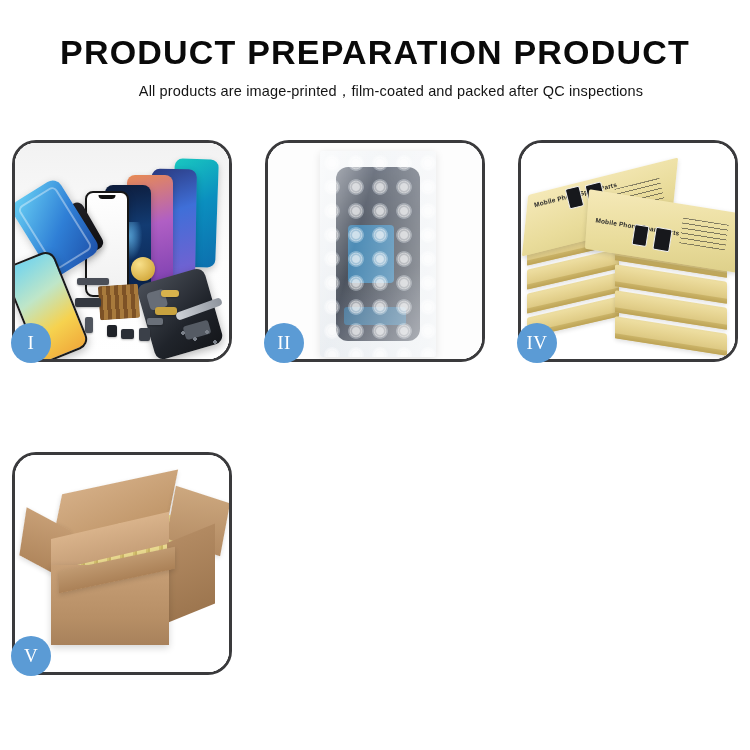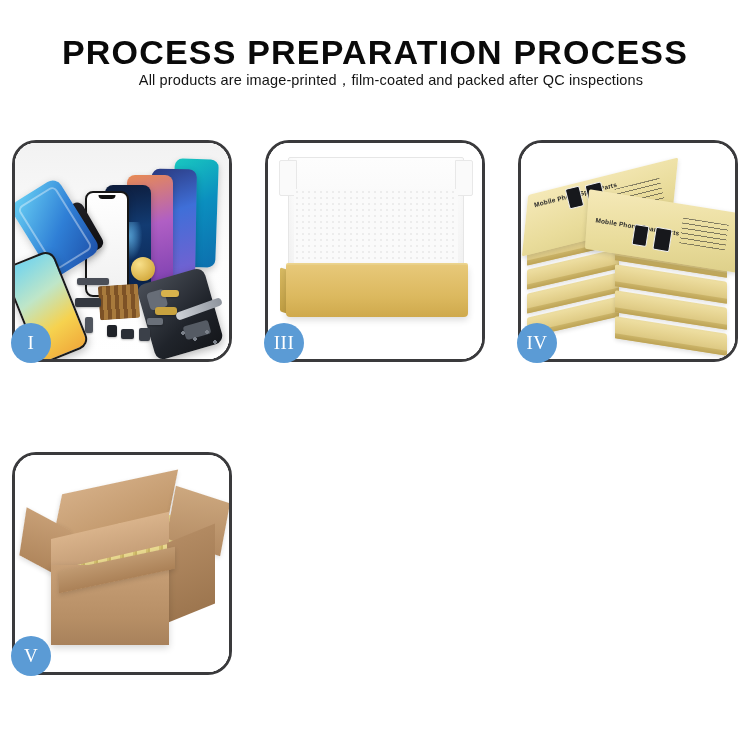--- a/index.html
+++ b/index.html
@@ -23,20 +23,21 @@
   .title {
     font-family: "Liberation Sans", sans-serif;
     font-size: 34px;
     font-weight: 700;
     letter-spacing: 1.2px;
     color: #0a0a0a;
     line-height: 1.1;
     white-space: nowrap;
   }
   .subtitle {
+    margin-top: 11px;
     font-family: "Liberation Sans", sans-serif;
     font-size: 14.5px;
     font-weight: 400;
     color: #141414;
     letter-spacing: 0.15px;
     white-space: nowrap;
     padding-left: 32px;
   }
 
   
@@ -323,21 +324,21 @@
   .sflapline { position:absolute; left:64px; top:92px; width:2px; height:92px; background:rgba(0,0,0,0.13); }
   .stab1 { position:absolute; left:56px; top:108px; width:16px; height:14px; background:rgba(0,0,0,0.07); }
   .stab2 { position:absolute; left:56px; top:162px; width:16px; height:14px; background:rgba(0,0,0,0.07); }
 </style>
 </head>
 <body>
 
 <div class="page">
 
   <div class="header">
-    <div class="title">PROCESS PREPARATION PROCESS</div>
+    <div class="title">PRODUCT PREPARATION PRODUCT</div>
     <div class="subtitle">All products are image-printed，film-coated and packed after QC inspections</div>
   </div>
 
   <div class="grid">
 
     <div class="panel">
       <div class="panel-inner">
         <div class="scene-phones">
           <div class="sp-grad"></div>
           <div class="ph ph5"></div>
@@ -364,34 +365,34 @@
           <div class="part p7"></div>
           <div class="part p8"></div>
           <div class="part p9"></div>
           <div class="screws"></div>
           <div class="tool"></div>
         </div>
       </div>
       <div class="badge">I</div>
     </div>
 
-
     <div class="panel">
       <div class="panel-inner">
-        <div class="scene-mailer">
-          <div class="lidflap"></div>
-          <div class="foam"></div>
-          <div class="boxlip"></div>
-          <div class="innerpack"></div>
-          <div class="boxside"></div>
-          <div class="boxbody"></div>
+        <div class="scene-bubble">
+          <div class="wrapsheet">
+            <div class="wrapped-item"></div>
+            <div class="bubbles"></div>
+            <div class="bubbles2"></div>
+            <div class="wrapglare"></div>
+          </div>
         </div>
       </div>
-      <div class="badge">III</div>
+      <div class="badge">II</div>
     </div>
+
 
     <div class="panel">
       <div class="panel-inner">
         <div class="scene-stack">
           <div class="sbox st-b4">
               <div class="edge"></div>
             </div>
           <div class="sbox st-b3">
               <div class="edge"></div>
             </div>

